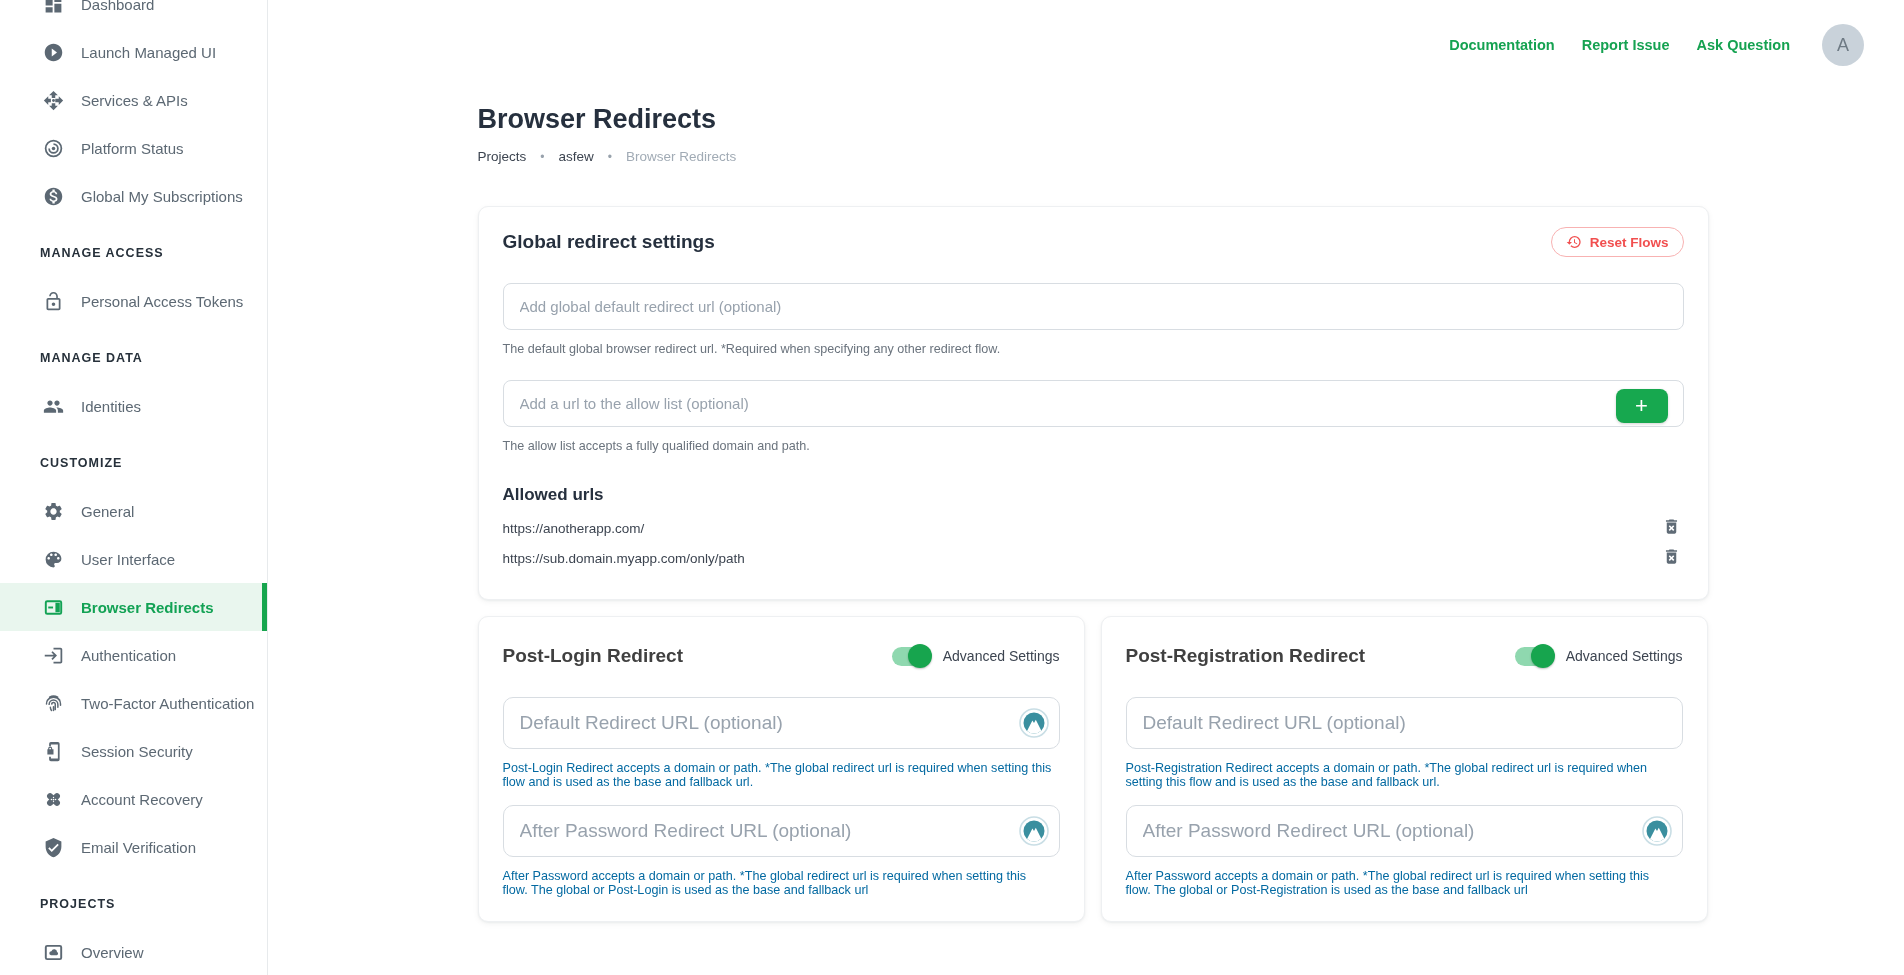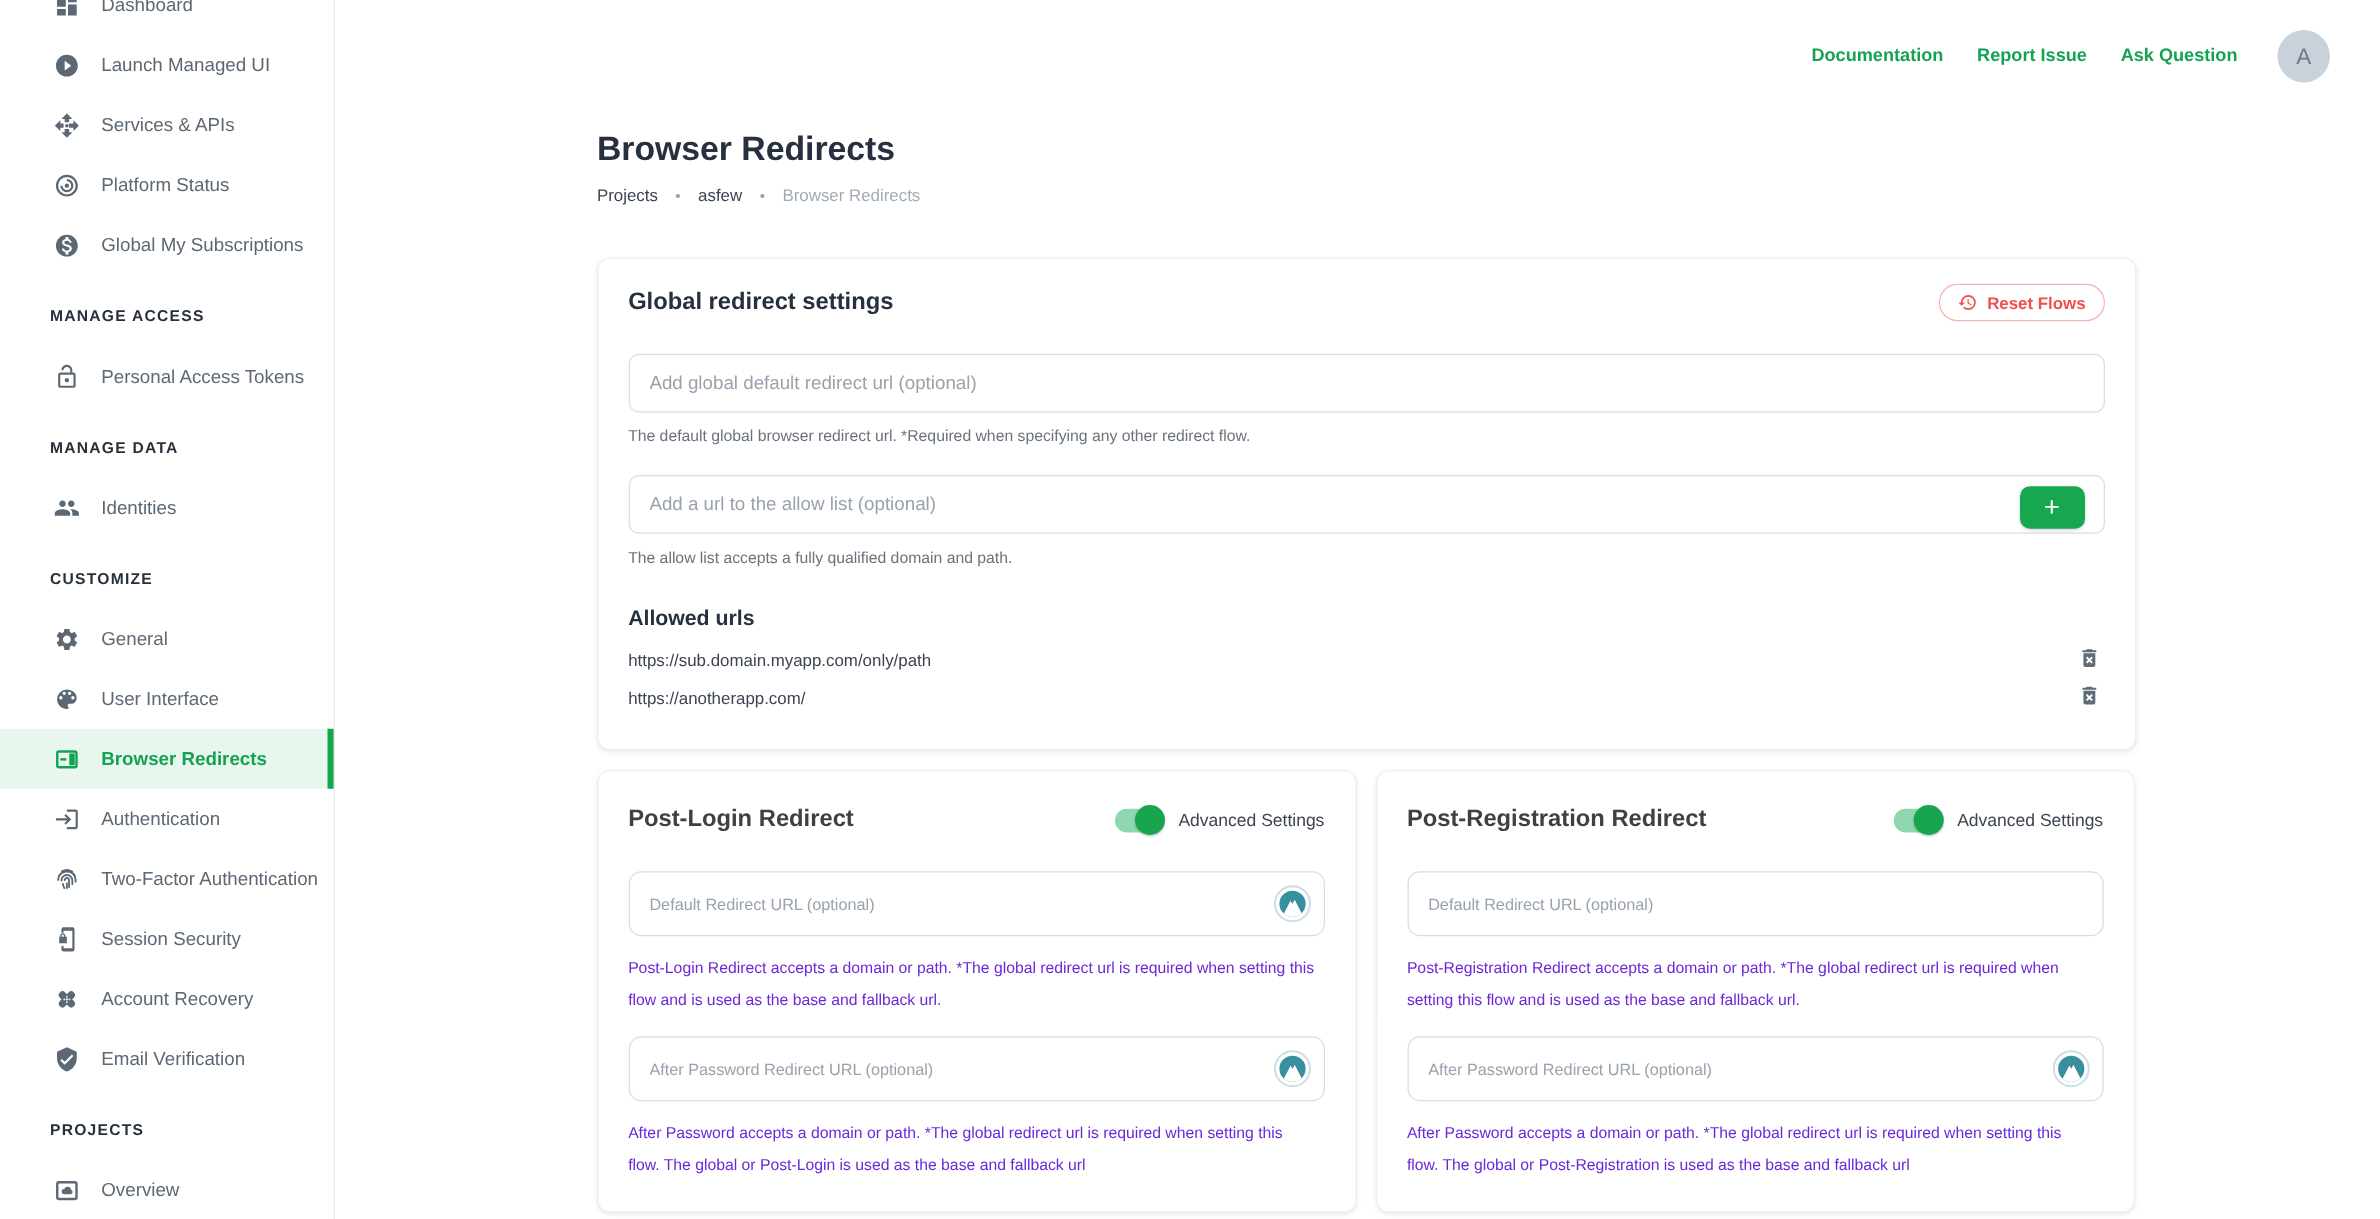--- a/index.html
+++ b/index.html
@@ -68,26 +68,26 @@
   
   .cards-row { margin-top:16px; display:flex; gap:16px; }
   .flow-card { width:607px; padding:24px 24px 24px 24px; }
   .flow-head { display:flex; align-items:center; height:30px; }
   .flow-title { font-size:19px; font-weight:bold; color:#404040; flex:1; }
   .toggle { position:relative; width:38px; height:19px; border-radius:10px; background:#8fd8af;
             margin-right:13px; cursor:pointer; flex:0 0 38px; }
   .toggle .knob { position:absolute; right:-2px; top:-2.5px; width:24px; height:24px;
                   border-radius:50%; background:#17a54e; box-shadow:0 1px 2px rgba(0,0,0,.25); }
   .toggle-label { font-size:14px; color:#3c4450; }
-  .flow-input { height:52px; border-radius:10px; font-size:13px; padding:0 46px 0 16px; }
+  .flow-input { height:52px; border-radius:10px; font-size:19px; padding:0 46px 0 16px; }
   .flow-input.no-icon { padding-right:16px; }
   .flow-wrap { position:relative; margin-top:26px; }
   .flow-wrap.second { margin-top:16px; }
   .flow-icon { position:absolute; right:11px; top:11px; width:30px; height:30px; }
-  .flow-helper { margin-top:12px; font-size:12.6px; color:#6d28d9; line-height:26px; max-width:552px; }
+  .flow-helper { margin-top:12px; font-size:12.6px; color:#0369a1; line-height:14px; max-width:552px; }
 </style>
 </head>
 <body>
 
 <aside class="sidebar">
   <nav class="nav">
 
     <div class="s-item">
       <span class="s-icon">
         <svg viewBox="0 0 24 24">
@@ -304,31 +304,31 @@
       <div class="allow-wrap">
         <input class="text-input" type="text" style="padding-right: 84px;" placeholder="Add a url to the allow list (optional)">
         <button class="plus-btn"><span>+</span></button>
       </div>
       <div class="helper">The allow list accepts a fully qualified domain and path.</div>
 
       <div class="allowed-title">Allowed urls</div>
 
       <div class="url-list">
         <div class="url-row">
-          <span class="url-text">https://sub.domain.myapp.com/only/path</span>
+          <span class="url-text">https://anotherapp.com/</span>
           <button class="trash-btn">
             <span>
               <svg viewBox="0 0 24 24" style="width:19px;height:19px;fill:#5f6b76">
                   <path d="M6 19c0 1.1.9 2 2 2h8c1.1 0 2-.9 2-2V7H6v12zm2.46-7.12 1.41-1.41L12 12.59l2.12-2.12 1.41 1.41L13.41 14l2.12 2.12-1.41 1.41L12 15.41l-2.12 2.12-1.41-1.41L10.59 14l-2.13-2.12zM15.5 4l-1-1h-5l-1 1H5v2h14V4z"></path>
                 </svg>
             </span>
           </button>
         </div>
         <div class="url-row">
-          <span class="url-text">https://anotherapp.com/</span>
+          <span class="url-text">https://sub.domain.myapp.com/only/path</span>
           <button class="trash-btn">
             <span>
               <svg viewBox="0 0 24 24" style="width:19px;height:19px;fill:#5f6b76">
                   <path d="M6 19c0 1.1.9 2 2 2h8c1.1 0 2-.9 2-2V7H6v12zm2.46-7.12 1.41-1.41L12 12.59l2.12-2.12 1.41 1.41L13.41 14l2.12 2.12-1.41 1.41L12 15.41l-2.12 2.12-1.41-1.41L10.59 14l-2.13-2.12zM15.5 4l-1-1h-5l-1 1H5v2h14V4z"></path>
                 </svg>
             </span>
           </button>
         </div>
       </div>
     </section>

